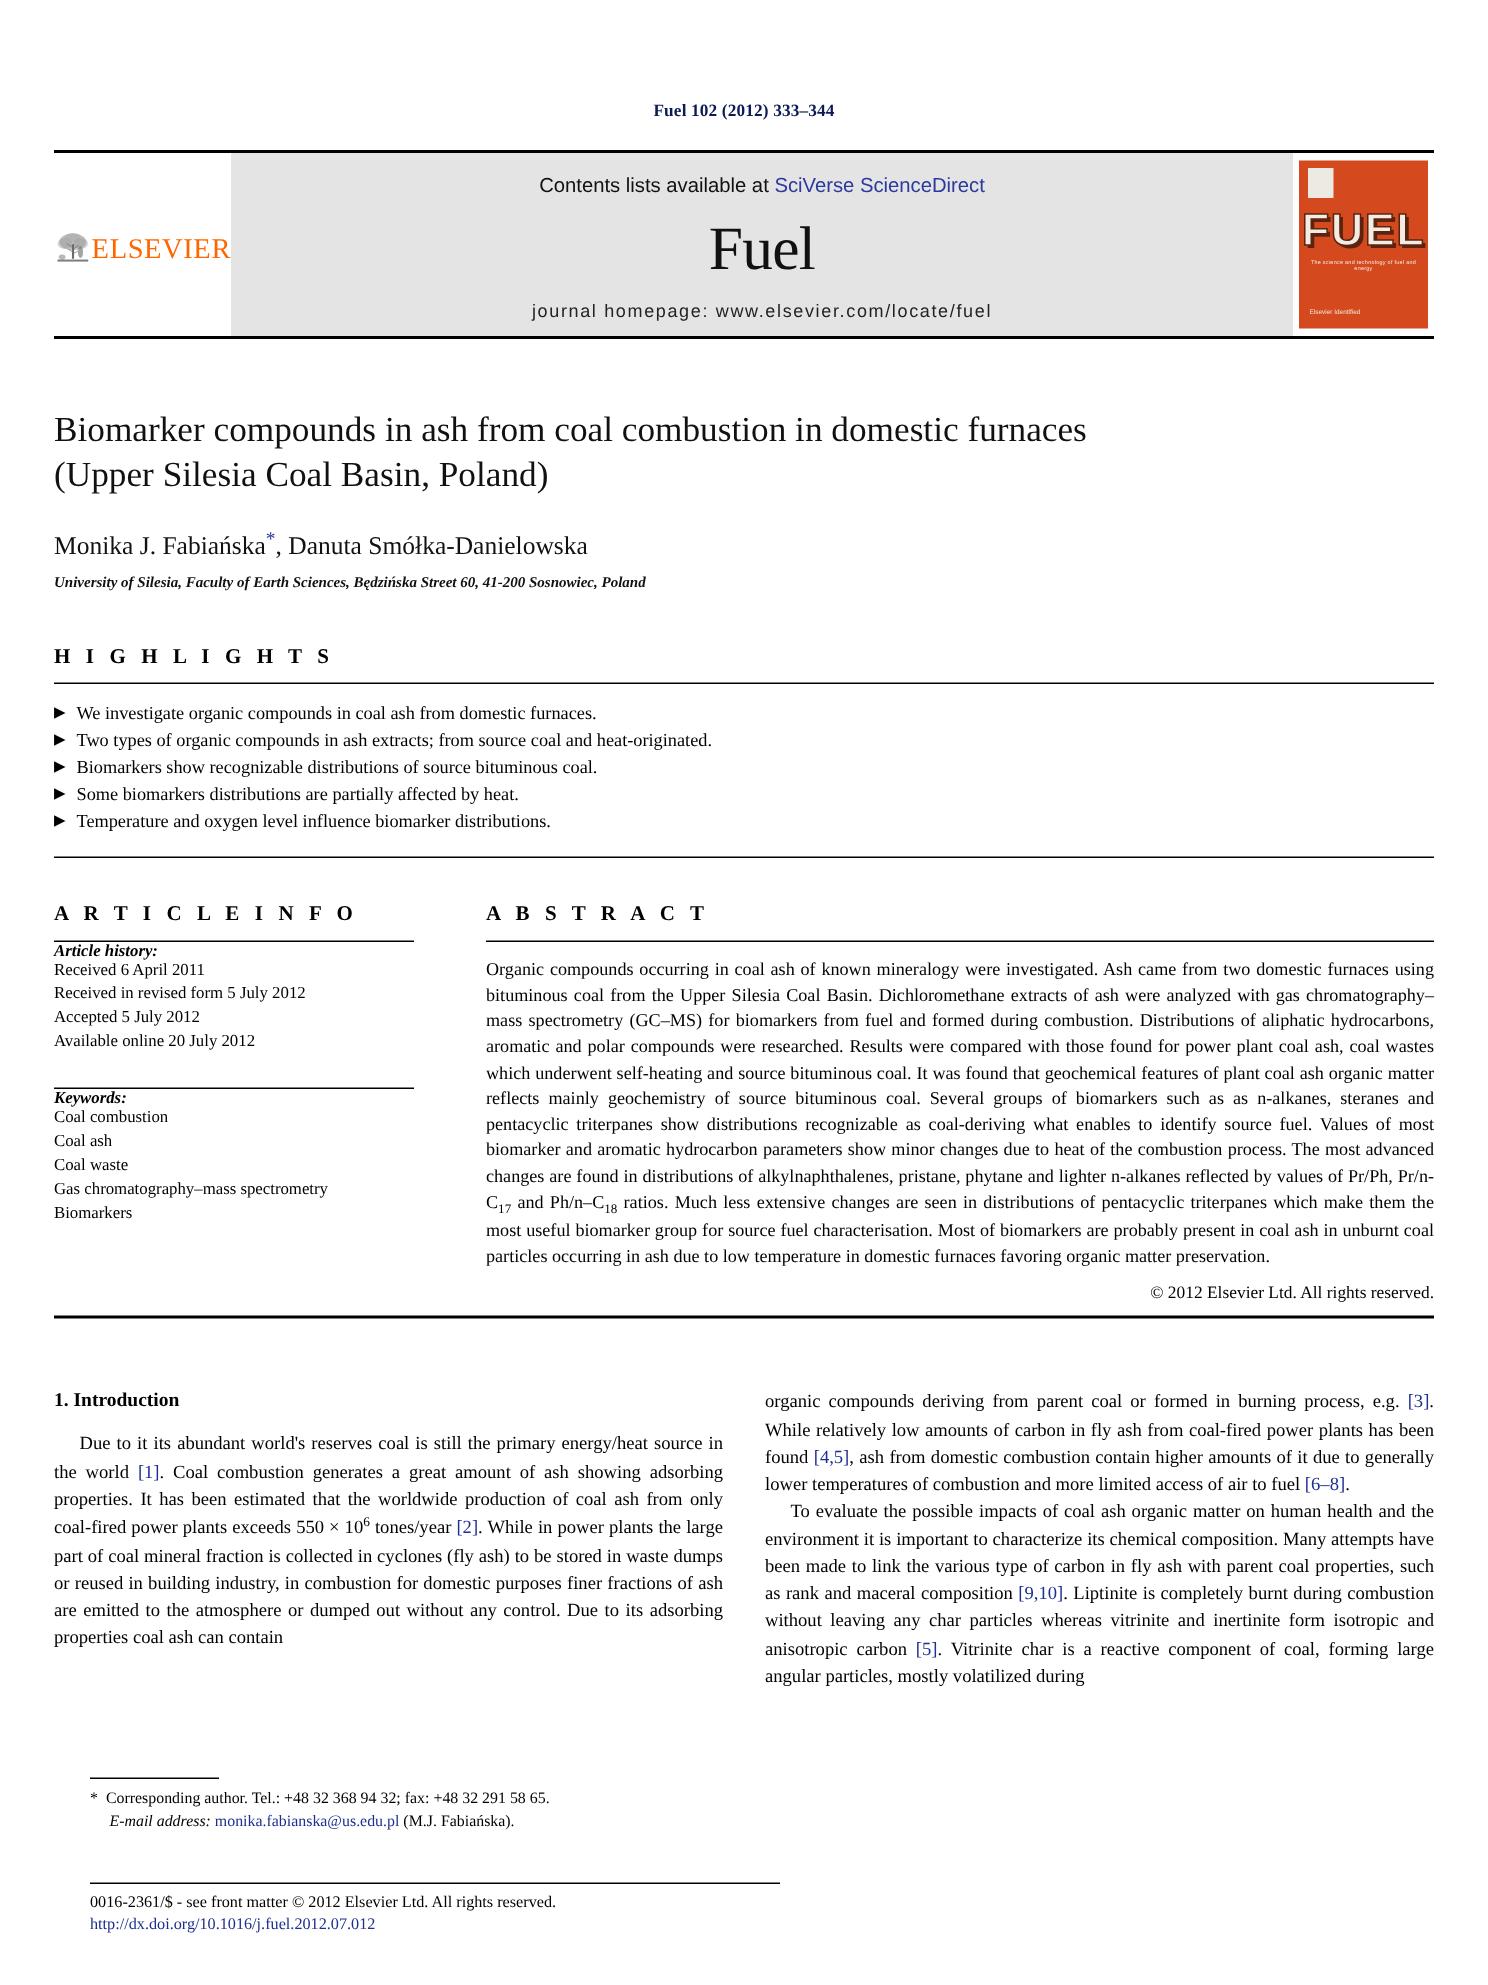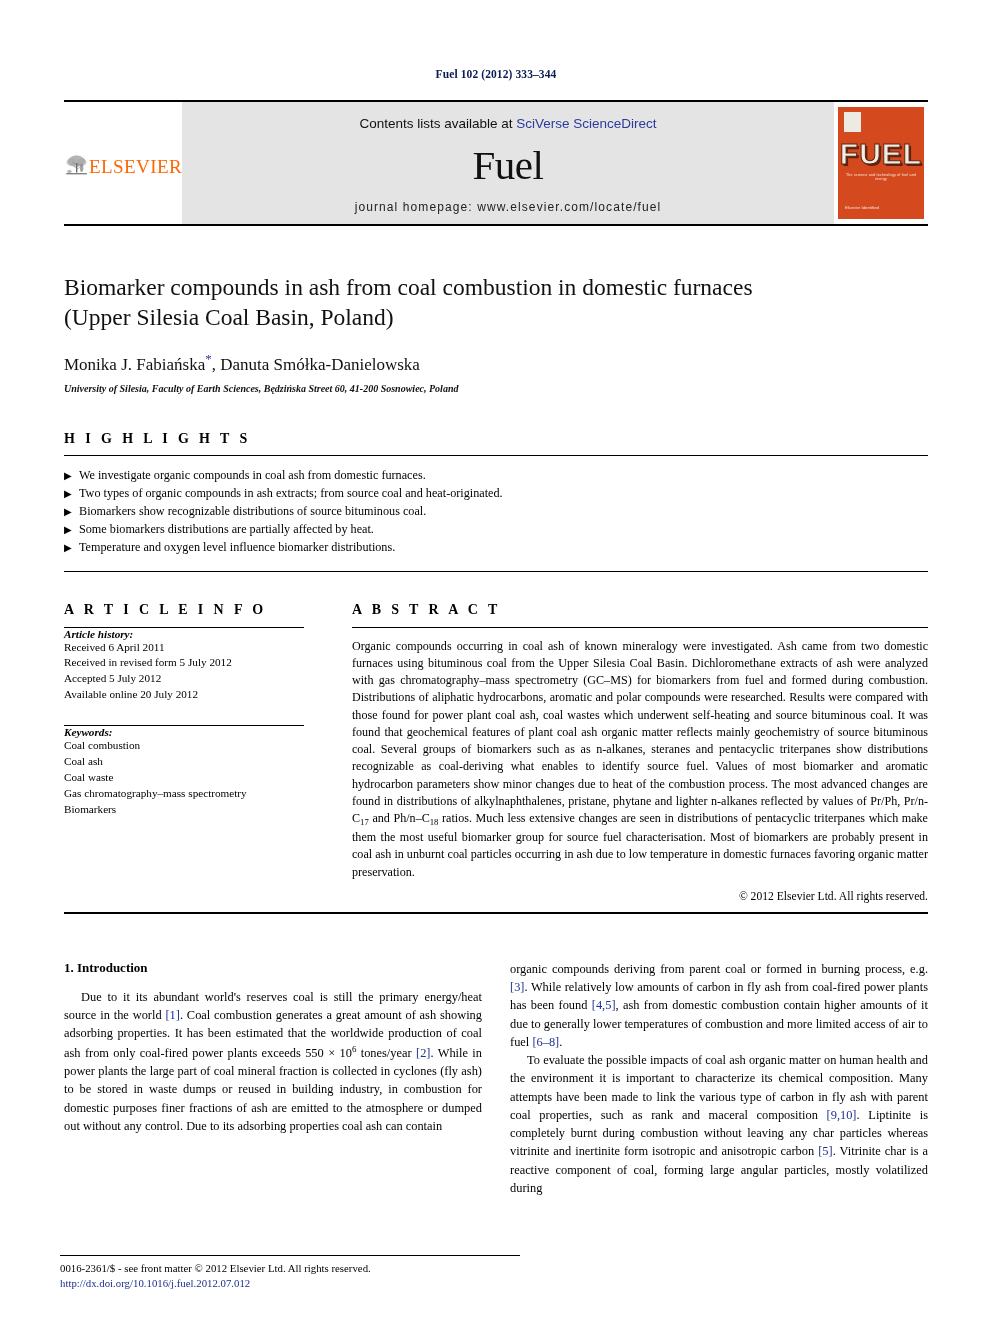--- a/index.html
+++ b/index.html
@@ -13,21 +13,21 @@
     font-family: "Liberation Serif", serif;
     color: #000000;
     position: relative;
     overflow: hidden;
   }
   .page {
     width: 992px;
     height: 1323px;
     position: relative;
     box-sizing: border-box;
-    padding: 0 64px;
+    padding: 0 36px;
   }
 
   
   .running-head {
     text-align: center;
     font-family: "Liberation Serif", serif;
     font-weight: bold;
     font-size: 11.5px;
     color: #0d1b54;
     padding-top: 68px;
@@ -400,20 +400,25 @@
       <div class="sec-title">1. Introduction</div>
       <p class="para"><span>Due to it its abundant world's reserves coal is still the primary energy/heat source in the world </span><span class="ref">[1]</span><span>. Coal combustion generates a great amount of ash showing adsorbing properties. It has been estimated that the worldwide production of coal ash from only coal-fired power plants exceeds 550 × 10</span><sup class="num">6</sup><span> tones/year </span><span class="ref">[2]</span><span>. While in power plants the large part of coal mineral fraction is collected in cyclones (fly ash) to be stored in waste dumps or reused in building industry, in combustion for domestic purposes finer fractions of ash are emitted to the atmosphere or dumped out without any control. Due to its adsorbing properties coal ash can contain</span></p>
     </div>
 
     <div class="bcol">
       <p class="para" style="text-indent:0;"><span>organic compounds deriving from parent coal or formed in burning process, e.g. </span><span class="ref">[3]</span><span>. While relatively low amounts of carbon in fly ash from coal-fired power plants has been found </span><span class="ref">[4,5]</span><span>, ash from domestic combustion contain higher amounts of it due to generally lower temperatures of combustion and more limited access of air to fuel </span><span class="ref">[6–8]</span><span>.</span></p>
       <p class="para"><span>To evaluate the possible impacts of coal ash organic matter on human health and the environment it is important to characterize its chemical composition. Many attempts have been made to link the various type of carbon in fly ash with parent coal properties, such as rank and maceral composition </span><span class="ref">[9,10]</span><span>. Liptinite is completely burnt during combustion without leaving any char particles whereas vitrinite and inertinite form isotropic and anisotropic carbon </span><span class="ref">[5]</span><span>. Vitrinite char is a reactive component of coal, forming large angular particles, mostly volatilized during</span></p>
     </div>
   </div>
 
+  <div class="footnote-wrap">
+    <div class="fn-rule"></div>
+    <div class="fn-line"><span>*</span>&nbsp; <span>Corresponding author. Tel.: +48 32 368 94 32; fax: +48 32 291 58 65.</span></div>
+    <div class="fn-line" style="padding-left:13px;text-indent:0;"><span class="fn-em">E-mail address:</span> <span class="fn-link">monika.fabianska@us.edu.pl</span><span> (M.J. Fabiańska).</span></div>
+  </div>
 
   <div class="page-footer">
     <div class="pf-rule"></div>
     <div class="pf-line">0016-2361/$ - see front matter © 2012 Elsevier Ltd. All rights reserved.</div>
     <div class="pf-line pf-doi">http://dx.doi.org/10.1016/j.fuel.2012.07.012</div>
   </div>
 
 </div>
 
 </body></html>

